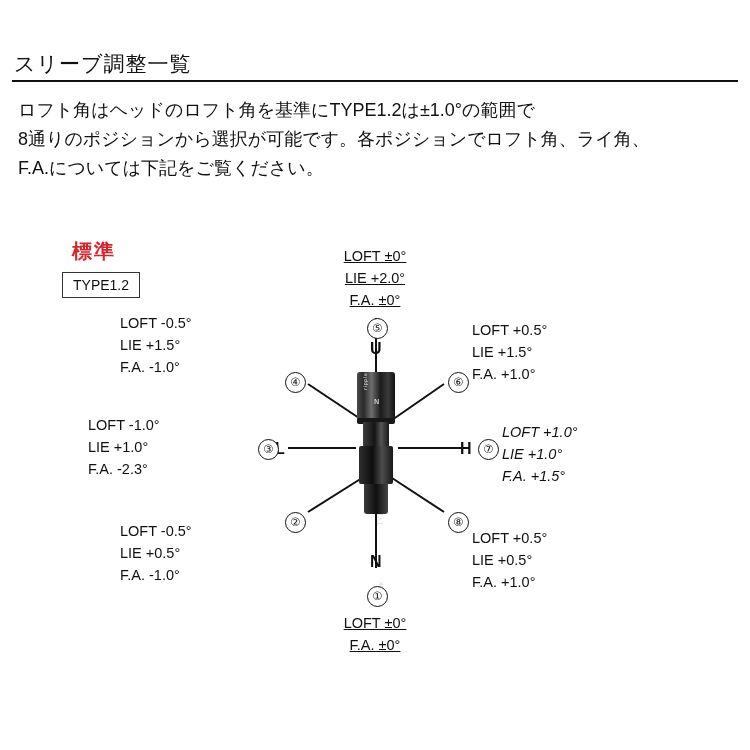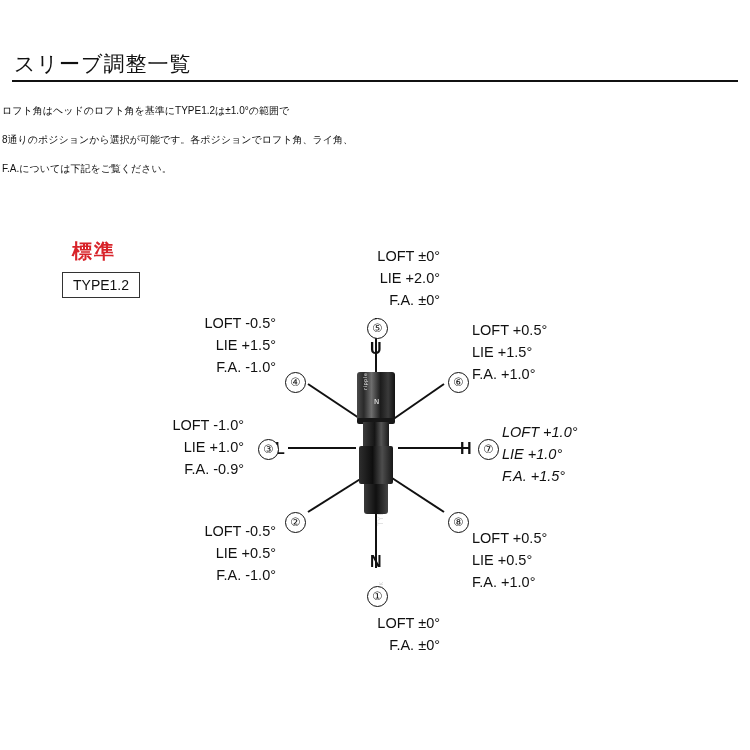--- a/index.html
+++ b/index.html
@@ -34,24 +34,24 @@
   .title-rule {
     position: absolute;
     left: 12px;
     top: 80px;
     width: 726px;
     height: 2px;
     background: #111;
   }
   .desc {
     position: absolute;
-    left: 2px;
+    left: 18px;
     top: 96px;
     width: 700px;
-    font-size: 10px;
+    font-size: 18px;
     line-height: 29px;
     color: #111;
   }
 
   
   .std-label {
     position: absolute;
     left: 72px;
     top: 238px;
     font-size: 20px;
@@ -83,22 +83,22 @@
 
   
   .lblock {
     position: absolute;
     font-size: 14.5px;
     line-height: 22px;
     color: #111;
     white-space: nowrap;
   }
   .lblock.right { text-align: left; margin-top: 7px; }
-  .lblock.center { text-align: right; }
-  .lblock.left { text-align: right; }
+  .lblock.center { text-align: center; text-decoration: underline; }
+  .lblock.left { }
 
   
   .circ {
     position: absolute;
     width: 19px;
     height: 19px;
     border: 1px solid #111;
     border-radius: 50%;
     font-size: 11.5px;
     line-height: 19px;
@@ -265,21 +265,21 @@
   </div>
 
   <div class="lblock center" style="left:310px; top:612px; width:130px;">
     <div>LOFT ±0°</div>
     <div>F.A. ±0°</div>
   </div>
 
   <div class="lblock left" style="left:88px; top:414px; width:156px;">
     <div>LOFT -1.0°</div>
     <div>LIE +1.0°</div>
-    <div>F.A. -0.9°</div>
+    <div>F.A. -2.3°</div>
   </div>
 
   <div class="lblock right" style="left:502px; top:414px; width:160px;font-style:italic;">
     <div>LOFT +1.0°</div>
     <div>LIE +1.0°</div>
     <div>F.A. +1.5°</div>
   </div>
 
   <div class="lblock left" style="left:120px; top:312px; width:156px;">
     <div>LOFT -0.5°</div>

